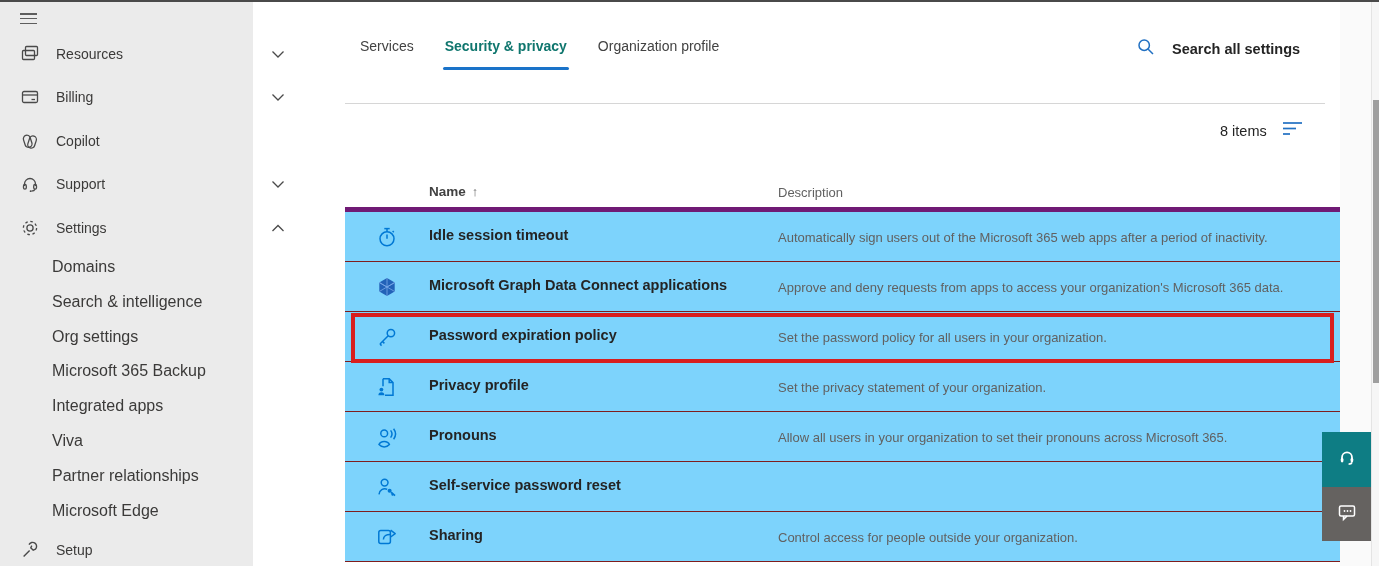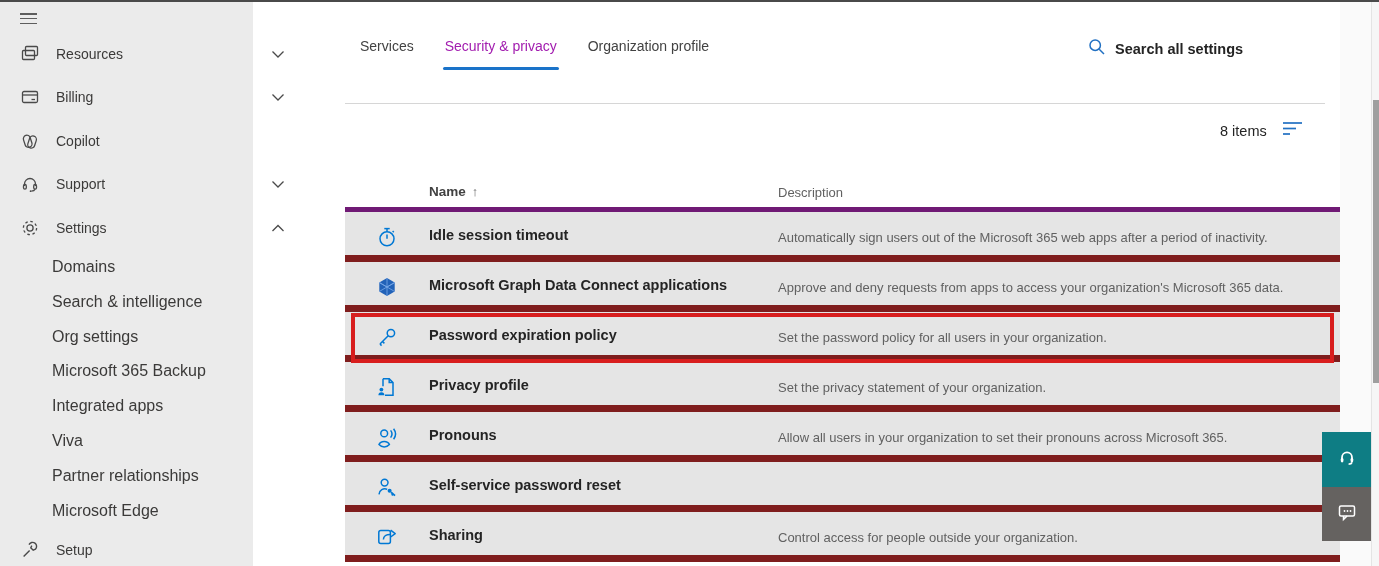--- a/index.html
+++ b/index.html
@@ -18,39 +18,39 @@
   .side-item .sicon { width:20px; height:20px; margin-right:16px; display:flex; align-items:center; justify-content:center; flex:0 0 20px; }
   .side-item .chev { margin-left:auto; display:flex; align-items:center; }
   .side-sub { position:absolute; left:52px; width:230px; height:28px; display:flex; align-items:center; font-size:16px; color:#3b3a39; cursor:pointer; }
 
   
   .main { position:absolute; top:0; left:305px; width:1035px; height:470px; background:#fff; }
   .right-gutter { position:absolute; top:0; left:1340px; width:31px; height:566px; background:#fafafa; }
 
   .tabs { position:absolute; top:30px; left:55px; display:flex; gap:31px; height:38px; }
   .tab { font-size:14px; color:#424242; display:flex; align-items:flex-start; padding-top:8px; position:relative; cursor:pointer; }
-  .tab.active { font-weight:400; color:#a21caf; }
+  .tab.active { font-weight:700; color:#0f766e; }
   .tab.active::after { content:""; position:absolute; left:-2px; right:-2px; bottom:-2px; height:3px; background:#1a73c9; border-radius:2px; }
 
-  .search-all { position:absolute; top:38px; left:783px; display:flex; align-items:center; gap:9px; cursor:pointer; }
+  .search-all { position:absolute; top:38px; left:832px; display:flex; align-items:center; gap:17px; cursor:pointer; }
   .search-all .label { font-size:14.5px; font-weight:700; color:#242424; }
 
   .tabs-divider { position:absolute; top:103px; left:40px; width:980px; height:1px; background:#d6d6d6; }
 
   .count-bar { position:absolute; top:121px; left:915px; display:flex; align-items:center; gap:15px; }
   .count-bar .count { font-size:14.5px; color:#242424; }
 
   
   .thead { position:absolute; top:180px; left:40px; width:1000px; height:32px; }
   .th-name { position:absolute; left:84px; top:4px; font-size:13.5px; font-weight:700; color:#424242; }
   .th-name .arrow { font-weight:400; color:#616161; margin-left:6px; font-size:13px; }
   .th-desc { position:absolute; left:433px; top:5px; font-size:13px; color:#616161; }
 
   .rows { position:absolute; top:212px; left:40px; width:1000px; }
-  .row { position:relative; width:1000px; height:50px; border-bottom:7px solid #7f1d1d; cursor:pointer; background:#e5e5e5; }
+  .row { position:relative; width:1000px; height:50px; border-bottom:1px solid #7f1d1d; cursor:pointer; background:#7dd3fc; }
   .row .ricon { position:absolute; left:30px; top:13px; width:24px; height:24px; display:flex; align-items:center; justify-content:center; }
   .row .rname { position:absolute; left:84px; top:15px; font-size:14.5px; font-weight:700; color:#242424; white-space:nowrap; }
   .row .rdesc { position:absolute; left:433px; top:18px; font-size:13px; color:#616161; white-space:nowrap; overflow:hidden; width:560px; }
   .thead { border-bottom:5px solid #701a75; }
 
   .highlight-box { position:absolute; top:313px; left:351px; width:983px; height:50px; border:4px solid #d81e1e; z-index:40; pointer-events:none; }
 
   
   .fab { position:absolute; left:1322px; width:49px; height:55px; display:flex; align-items:center; justify-content:center; cursor:pointer; z-index:50; }
   .fab.help { top:432px; background:#0e7d84; }

